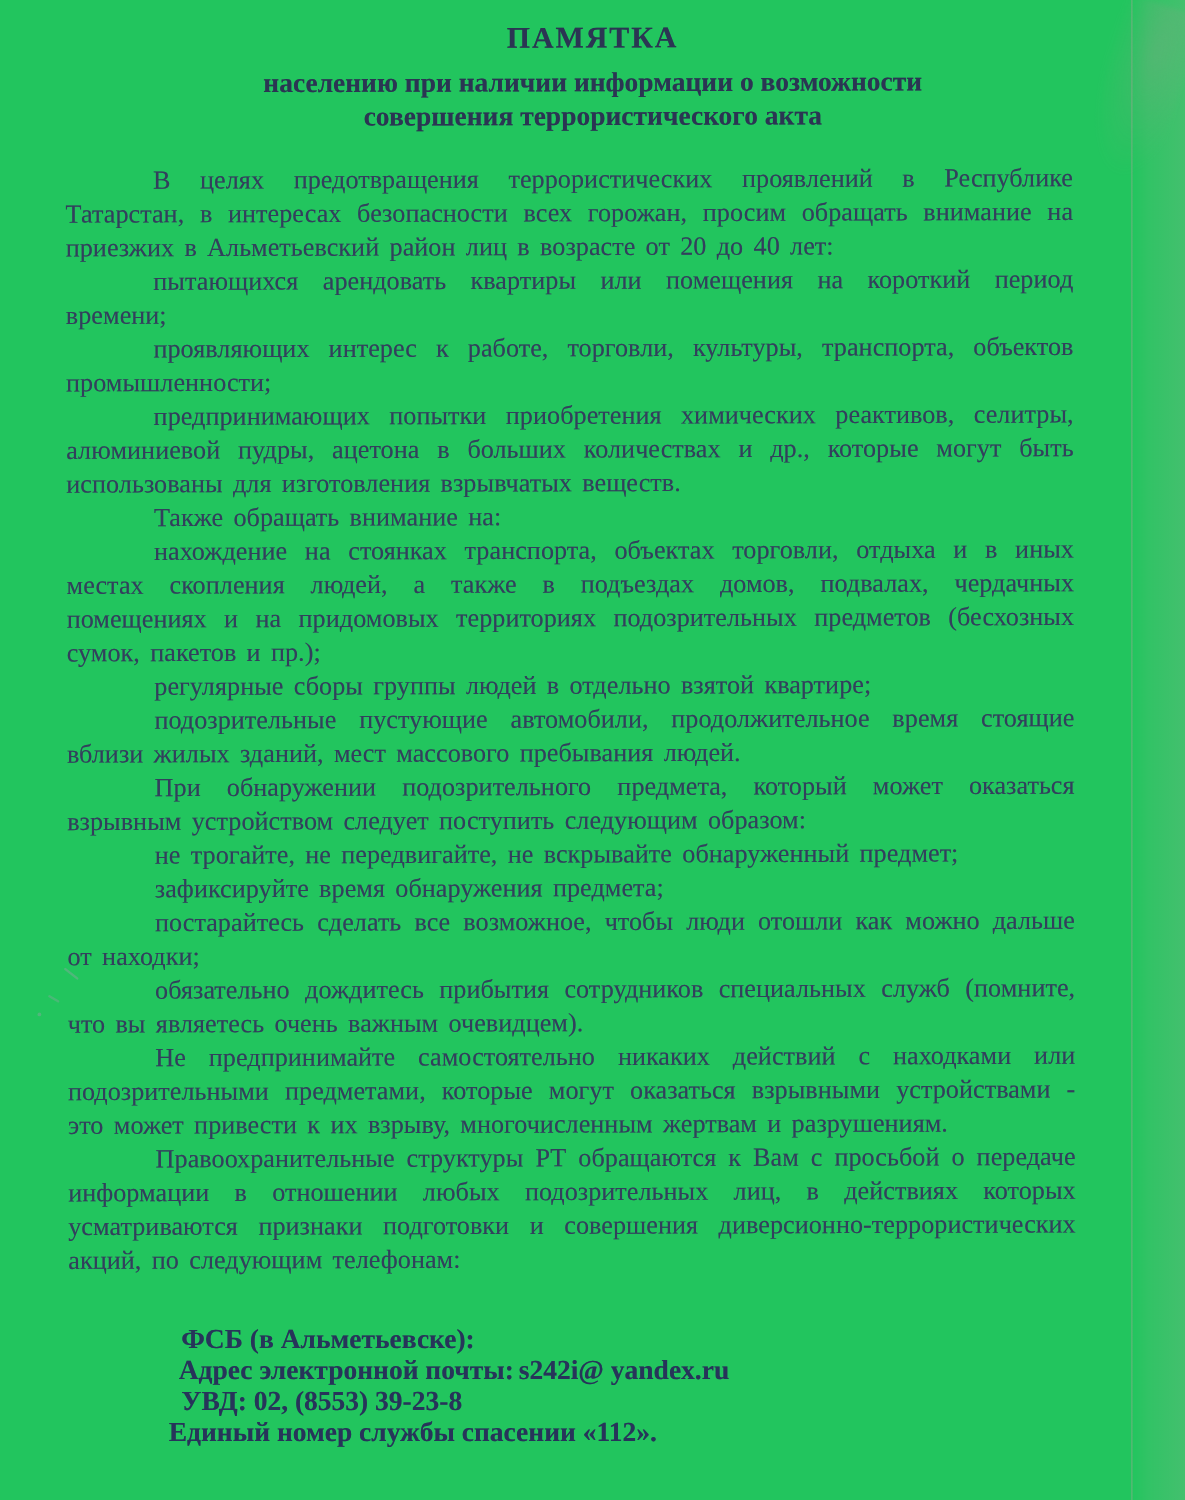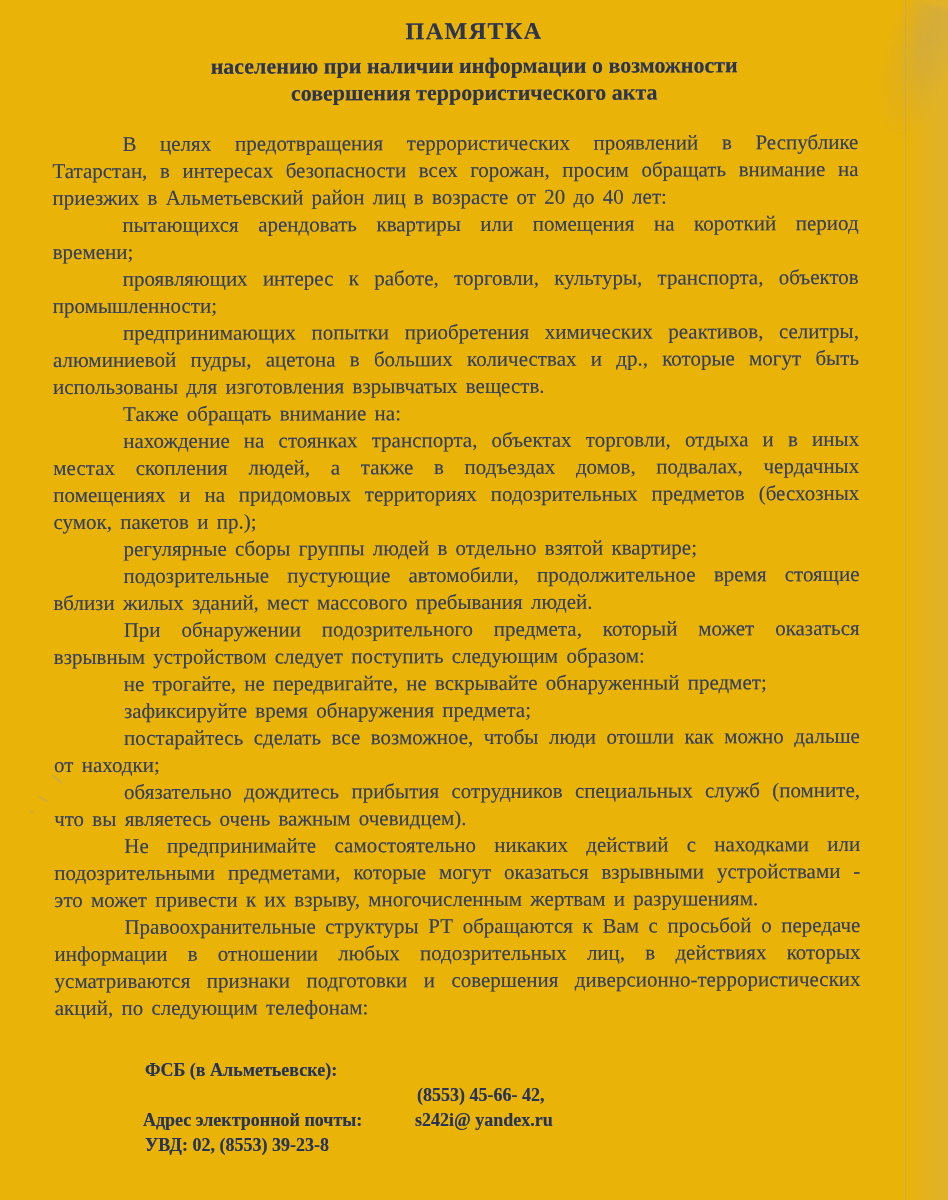--- a/index.html
+++ b/index.html
@@ -4,21 +4,21 @@
 <style>
   html, body { margin: 0; padding: 0; }
   body {
     background: #fbf9f6;
     font-family: "Liberation Serif", "DejaVu Serif", serif;
   }
   .page {
     position: relative;
     width: 948px;
     height: 1200px;
-    background: #eab308;
+    background: #22c55e;
     overflow: hidden;
     color: #323f5e;
   }
   
   .scan-band-right {
     position: absolute;
     top: 0; right: 0;
     width: 42px; height: 100%;
     background: linear-gradient(to right, rgba(186,174,166,0) 0%, rgba(186,174,166,0.10) 30%, rgba(186,174,166,0.22) 100%);
     border-left: 1px solid rgba(168,156,148,0.28);
@@ -91,21 +91,21 @@
     text-indent: 70px;
     text-align: justify;
     text-align-last: left;
   }
 
   .contacts {
     position: absolute;
     left: 145px;
     top: 1058px;
     width: 740px;
-    font-size: 18px;
+    font-size: 22px;
     font-weight: 700;
     line-height: 25px;
     color: #27345a;
     text-shadow: 0 0 0.5px rgba(39,52,90,0.5);
   }
   .contact-row { display: flex; }
   .contact-label { min-width: 272px; }
   .contact-row.email-row { margin-left: -2px; }
   .contact-row.uvd-row { margin-left: 0; }
   .contact-row.emergency-row { margin-left: -10px; }
@@ -139,30 +139,29 @@
       <p>Не предпринимайте самостоятельно никаких действий с находками или подозрительными предметами, которые могут оказаться взрывными устройствами - это может привести к их взрыву, многочисленным жертвам и разрушениям.</p>
       <p>Правоохранительные структуры РТ обращаются к Вам с просьбой о передаче информации в отношении любых подозрительных лиц, в действиях которых усматриваются признаки подготовки и совершения диверсионно-террористических акций, по следующим телефонам:</p>
     </div>
 
   </div>
 
   <div class="contacts">
     <div class="contact-row">
       <span class="contact-label">ФСБ (в Альметьевске):</span>
     </div>
-    <div class="contact-row">
-      <span class="contact-label"></span>
-      <span class="contact-value">(8553) 45-66- 42,</span>
-    </div>
     <div class="contact-row email-row">
       <span class="contact-label">Адрес электронной почты:</span>
       <span class="contact-value">s242i@ yandex.ru</span>
     </div>
     <div class="contact-row uvd-row">
       <span>УВД: 02, (8553) 39-23-8</span>
+    </div>
+    <div class="contact-row emergency-row">
+      <span>Единый номер службы спасении «112».</span>
     </div>
   </div>
 
   <div class="scan-band-right"></div>
   <div class="scan-streak-topright"></div>
   <div class="smudge-left">
     <span class="dash1"></span>
     <span class="dash2"></span>
     <span class="dot1"></span>
   </div>

